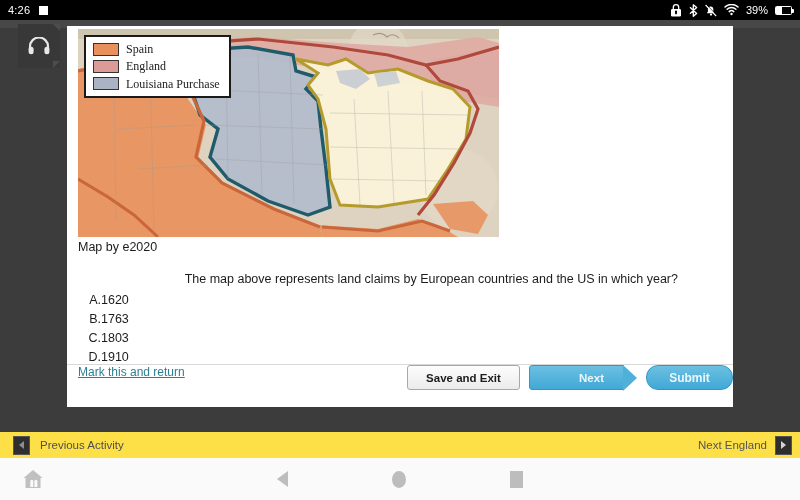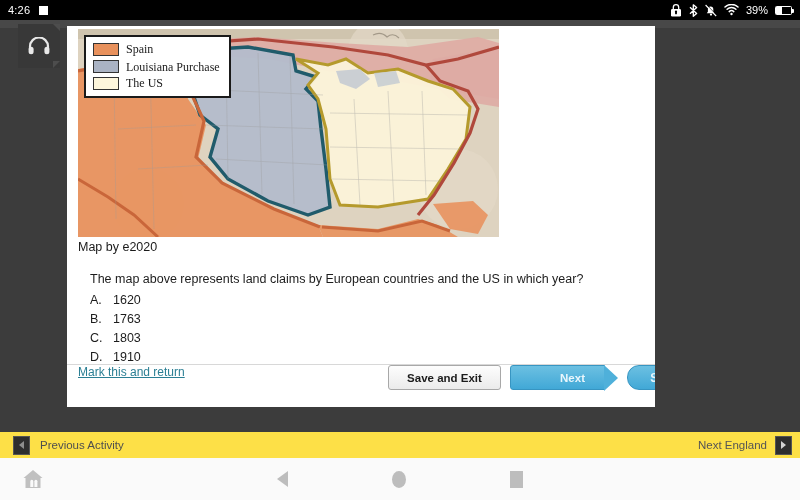--- a/index.html
+++ b/index.html
@@ -69,21 +69,21 @@
   }
   .headphone-btn::after {
     content:""; position:absolute; bottom:0; right:0;
     border-width: 7px 7px 0 0; border-style: solid;
     border-color: #4d4d4d transparent transparent transparent;
   }
 
   
   .content-panel {
     position: absolute; top: 26px; left: 67px;
-    width: 588px; height: 381px;
+    width: 666px; height: 381px;
     background: #fff;
     overflow: hidden;
   }
 
   
   .map-figure {
     position: absolute; top: 3px; left: 11px;
     width: 421px; height: 208px;
     background: #e8e0d0;
     overflow: hidden;
@@ -110,22 +110,23 @@
   }
   .legend-label.two-line { line-height: 1.0; }
 
   .map-caption {
     position: absolute; top: 214px; left: 11px;
     font-size: 12.5px; color: #1a1a1a;
   }
 
   
   .question-block {
-    position: absolute; top: 246px; left: 23px;
+    position: absolute; top: 246px; left: 11px;
     width: 600px;
+    text-align: right;
   }
   .question-text {
     font-size: 12.5px; color: #1c1c1c; margin-bottom: 7px;
   }
   .choice {
     display: flex; font-size: 12.5px; color: #1c1c1c;
     margin-bottom: 5px; cursor: pointer;
   }
   .choice-letter { width: 23px; }
 
@@ -138,21 +139,21 @@
     position: absolute; top: 339px; left: 0;
     width: 666px; height: 42px;
     display: flex; align-items: flex-start;
   }
   .mark-link {
     margin-left: 11px;
     font-size: 12px; color: #2b7f94;
     text-decoration: underline; cursor: pointer;
   }
   .footer-buttons {
-    margin-left: auto; margin-right: 19px;
+    margin-left: auto; margin-right: 0;
     display: flex; align-items: center; gap: 9px;
   }
   .btn-save {
     width: 113px; height: 25px;
     background: linear-gradient(#fdfdfd, #ebebeb);
     border: 1px solid #a8a8a8; border-radius: 3px;
     font-family: "Liberation Sans", sans-serif;
     font-size: 11.5px; font-weight: bold; color: #1c1c1c;
     cursor: pointer;
   }
@@ -353,26 +354,26 @@
         <path d="M295,6 q8,-4 14,2 q6,-5 12,1" stroke="#8a8070" stroke-width="1.1" fill="none" opacity=".7"></path>
       </g>
     </svg>
 
     <div class="map-legend">
       <div class="legend-row">
         <span class="legend-swatch" id="sw0" style="background: rgb(232, 145, 92);"></span>
         <span class="legend-label">Spain</span>
       </div>
       <div class="legend-row">
+        <span class="legend-swatch" id="sw1" style="background: rgb(221, 155, 151);"></span>
+        <span class="legend-label">England</span>
+      </div>
+      <div class="legend-row">
         <span class="legend-swatch" id="sw2" style="background: rgb(170, 179, 196);"></span>
         <span class="legend-label two-line">Louisiana Purchase</span>
-      </div>
-      <div class="legend-row">
-        <span class="legend-swatch" id="sw3" style="background: rgb(253, 246, 220);"></span>
-        <span class="legend-label">The US</span>
       </div>
     </div>
   </div>
 
   <div class="map-caption">Map by e2020</div>
 
   <div class="question-block">
     <div class="question-text">The map above represents land claims by European countries and the US in which year?</div>
     <div class="choice">
       <span class="choice-letter">A.</span>

